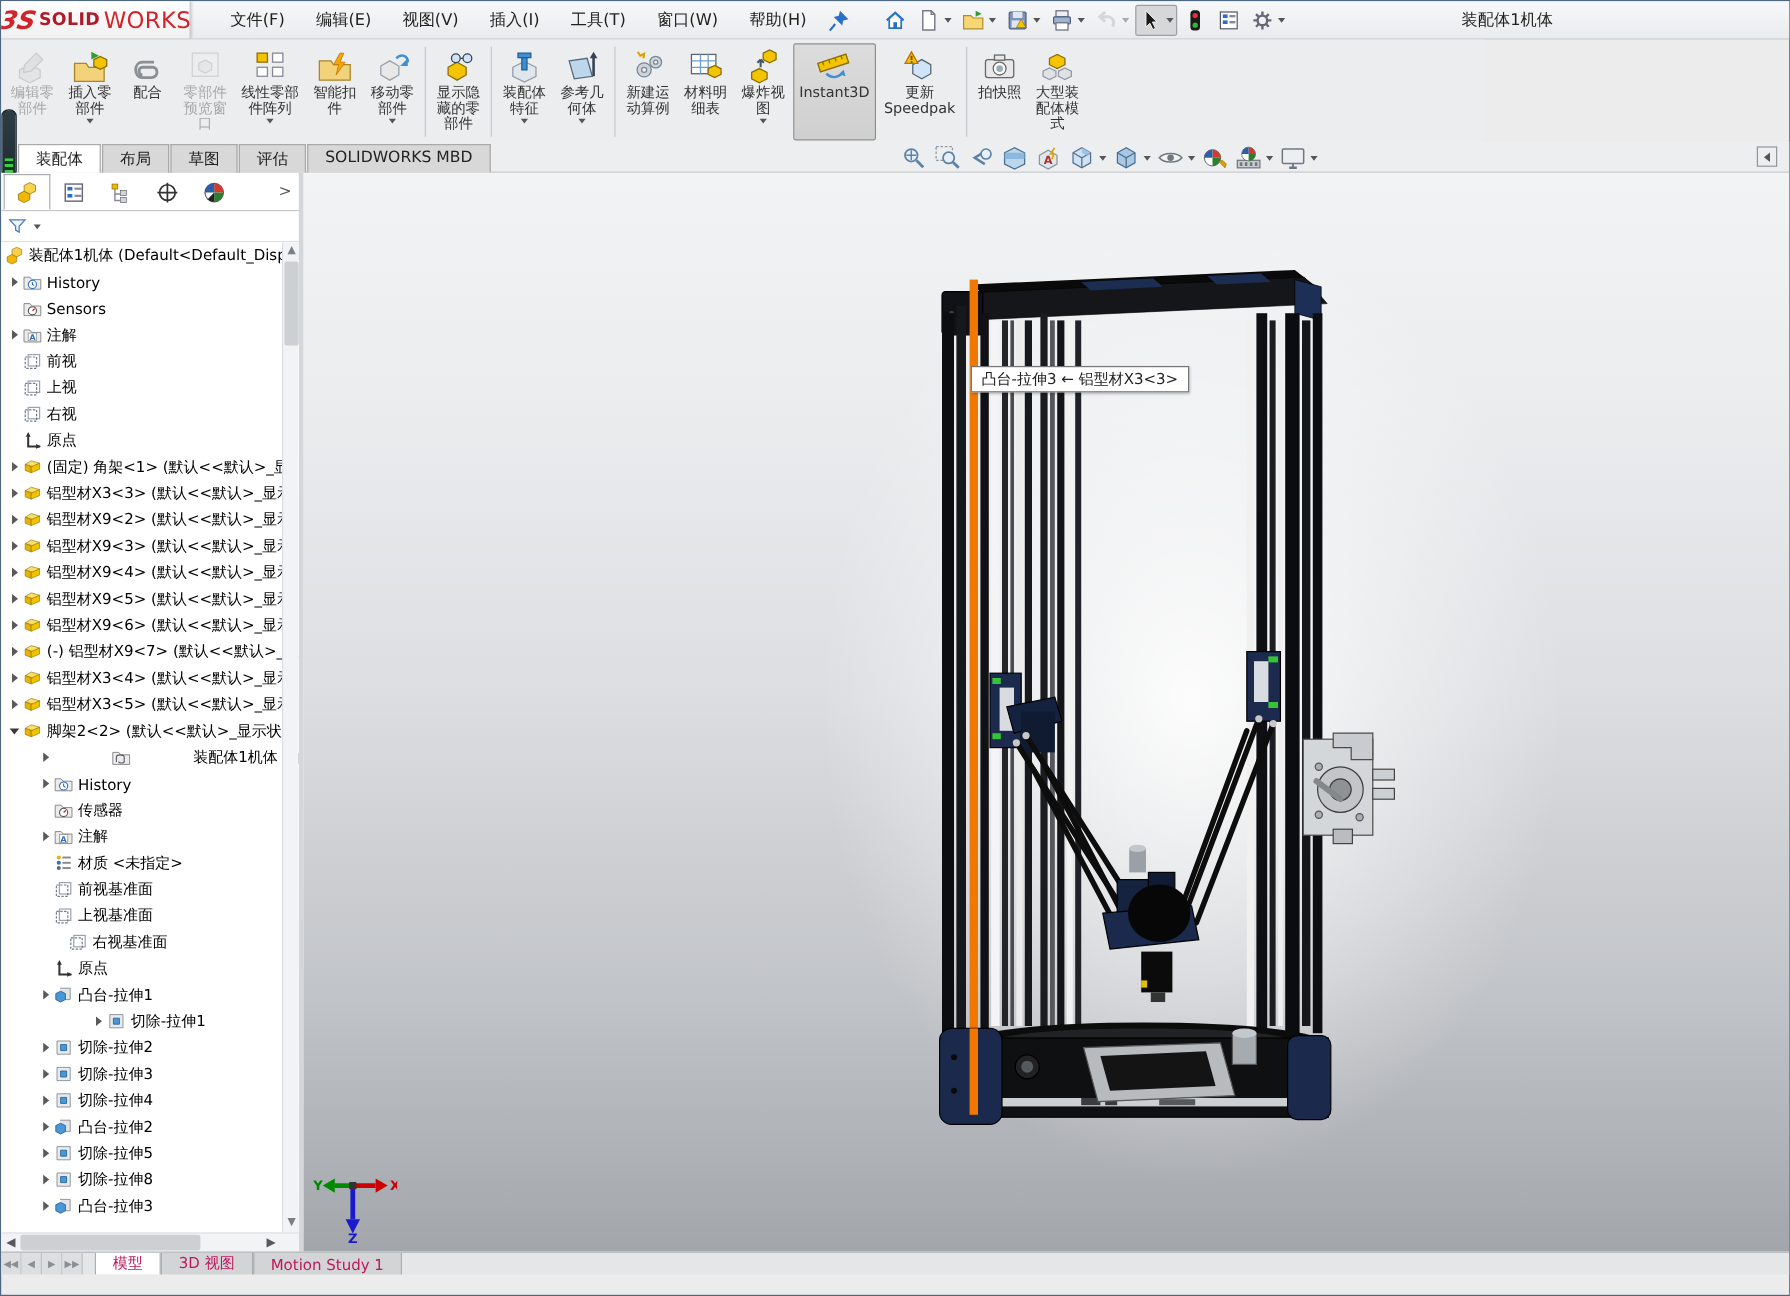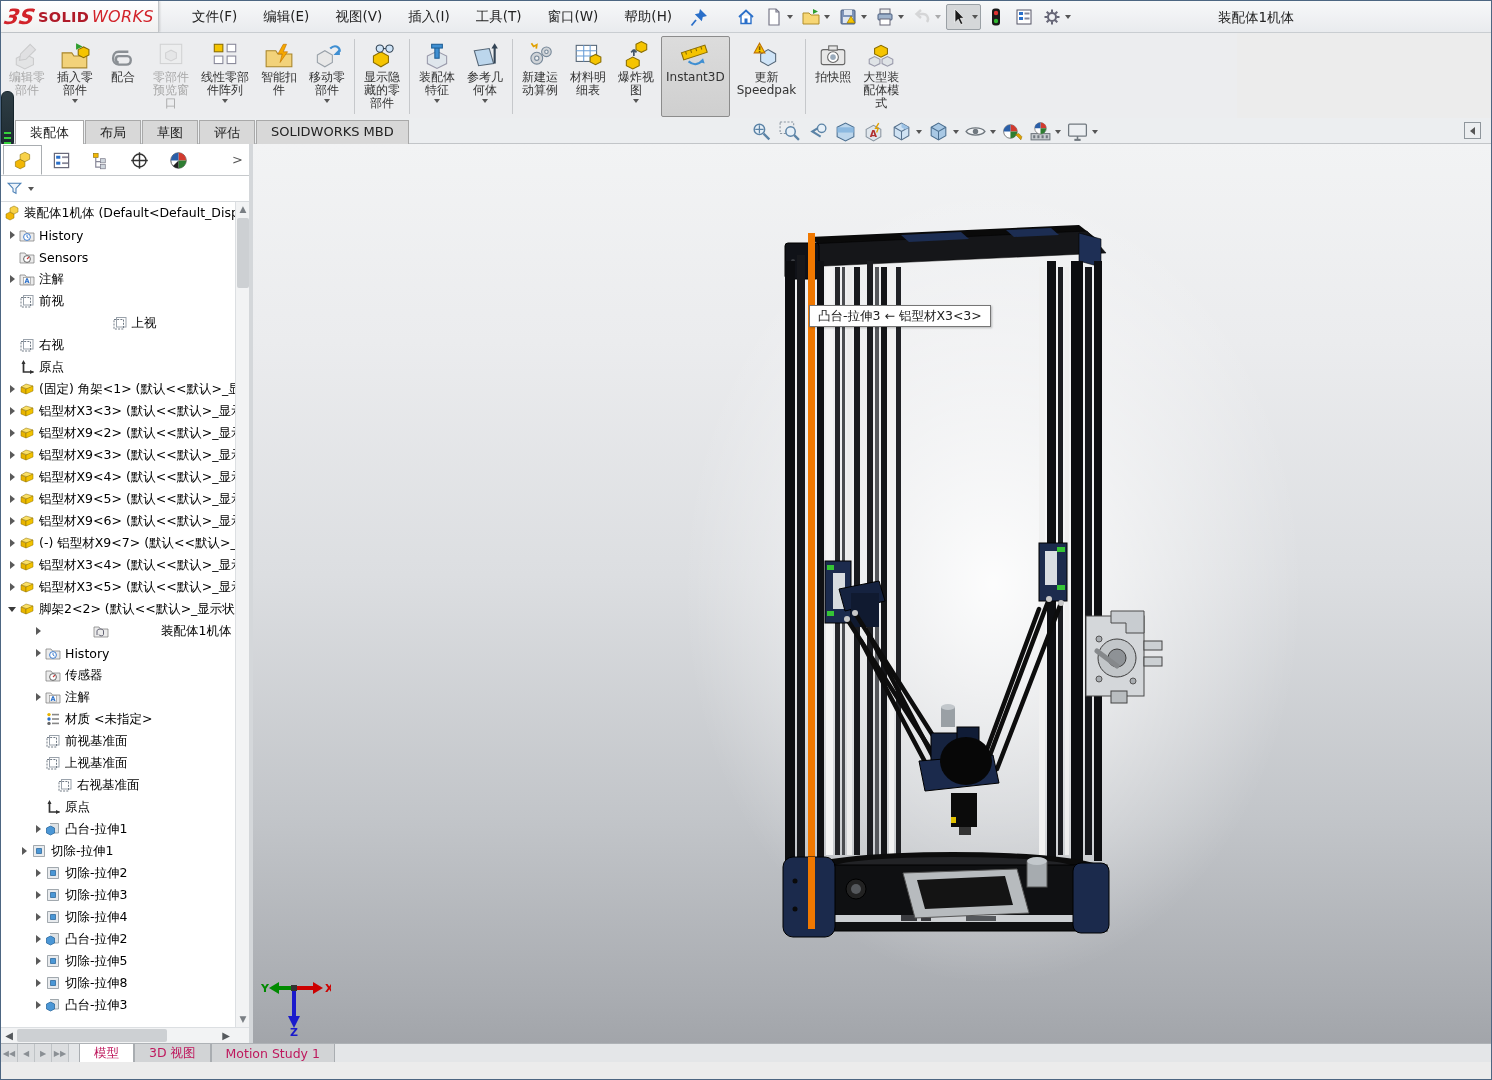--- a/index.html
+++ b/index.html
@@ -6,21 +6,21 @@
   *{box-sizing:border-box;}
   body{font-family:"DejaVu Sans","Liberation Sans",sans-serif;}
   #app{position:relative;width:1492px;height:1080px;background:#ececec;overflow:hidden;border:1px solid #4d6682;}
   .icon svg{width:100%;height:100%;display:block;}
 
   
   #titlebar{position:absolute;left:0;top:0;width:1492px;height:32px;background:linear-gradient(#f7f8f9,#e9ebee);border-bottom:1px solid #c9cdd1;display:flex;align-items:center;}
   #logo{width:158px;height:31px;background:linear-gradient(#ffffff,#f0f0f0);border-right:1px solid #c3c6c9;box-shadow:1px 0 2px rgba(0,0,0,.15);display:flex;align-items:center;justify-content:center;gap:3px;}
   #logo .mark{color:#d2232a;font-style:italic;font-weight:bold;font-size:21px;transform:skewX(-12deg);}
   #logo .solid{color:#b01b29;font-weight:bold;font-size:14.5px;letter-spacing:.3px;}
-  #logo .works{color:#d2232a;font-size:16px;letter-spacing:.3px;font-style:italic;}
+  #logo .works{color:#d2232a;font-size:19px;letter-spacing:.3px;}
   #menus{display:flex;align-items:center;margin-left:22px;gap:4px;}
   .menu-item{font-size:13.5px;color:#222;padding:5px 11px;cursor:default;}
   #pin{width:20px;height:20px;margin-left:6px;}
   #qat{display:flex;align-items:center;margin-left:24px;gap:2px;}
   .qbtn{display:flex;align-items:center;padding:2px 2px;border:1px solid transparent;border-radius:2px;}
   .qbtn .icon{width:20px;height:20px;}
   .qbtn.active{background:#d5d7d9;border-color:#9aa0a5;}
   .qbtn.disabled{opacity:.45;}
   .caret{width:0;height:0;border-left:3.5px solid transparent;border-right:3.5px solid transparent;border-top:4px solid #555;margin-left:3px;}
   #doc-title{position:absolute;left:1150px;top:0;width:210px;height:32px;line-height:32px;text-align:center;font-size:13.5px;color:#222;}
@@ -656,21 +656,21 @@
             <div class="trow" style="padding-left: 4px;">
               <span class="tarrow"></span>
               <span class="icon ticon">
                 <svg viewBox="0 0 16 16">
                   <rect x="4.5" y="2.5" width="9.5" height="9.5" fill="none" stroke="#9aa2ab"></rect>
                   <rect x="2" y="4.5" width="9.5" height="9.5" fill="none" stroke="#707a85" stroke-dasharray="2 1.2"></rect>
                 </svg>
               </span>
               <span class="tlabel">前视</span>
             </div>
-            <div class="trow" style="padding-left: 4px; justify-content: center;">
+            <div class="trow" style="padding-left: 4px;">
               <span class="tarrow"></span>
               <span class="icon ticon">
                 <svg viewBox="0 0 16 16">
                   <rect x="4.5" y="2.5" width="9.5" height="9.5" fill="none" stroke="#9aa2ab"></rect>
                   <rect x="2" y="4.5" width="9.5" height="9.5" fill="none" stroke="#707a85" stroke-dasharray="2 1.2"></rect>
                 </svg>
               </span>
               <span class="tlabel">上视</span>
             </div>
             <div class="trow" style="padding-left: 4px;">
@@ -916,21 +916,21 @@
             <div class="trow" style="padding-left: 30px;">
               <span class="tarrow right"></span>
               <span class="icon ticon">
                 <svg viewBox="0 0 16 16">
                   <path d="M5 2.5h8.5V12H9" fill="#dfe3e6" stroke="#7c868e" stroke-width="0.7"></path>
                   <path d="M1.5 7l4-2 4 2v5l-4 2-4-2z" fill="#4b97d6" stroke="#1f5f96" stroke-width="0.7"></path>
                 </svg>
               </span>
               <span class="tlabel">凸台-拉伸1</span>
             </div>
-            <div class="trow" style="padding-left: 16px;">
+            <div class="trow" style="padding-left: 30px; margin-left: 44px;">
               <span class="tarrow right"></span>
               <span class="icon ticon">
                 <svg viewBox="0 0 16 16">
                   <path d="M2.5 2.5h11v11h-11z" fill="#e8ebee" stroke="#7c868e" stroke-width="0.7"></path>
                   <path d="M5.5 5.5h5v5h-5z" fill="#4b97d6" stroke="#1f5f96" stroke-width="0.7"></path>
                 </svg>
               </span>
               <span class="tlabel">切除-拉伸1</span>
             </div>
             <div class="trow" style="padding-left: 30px;">

